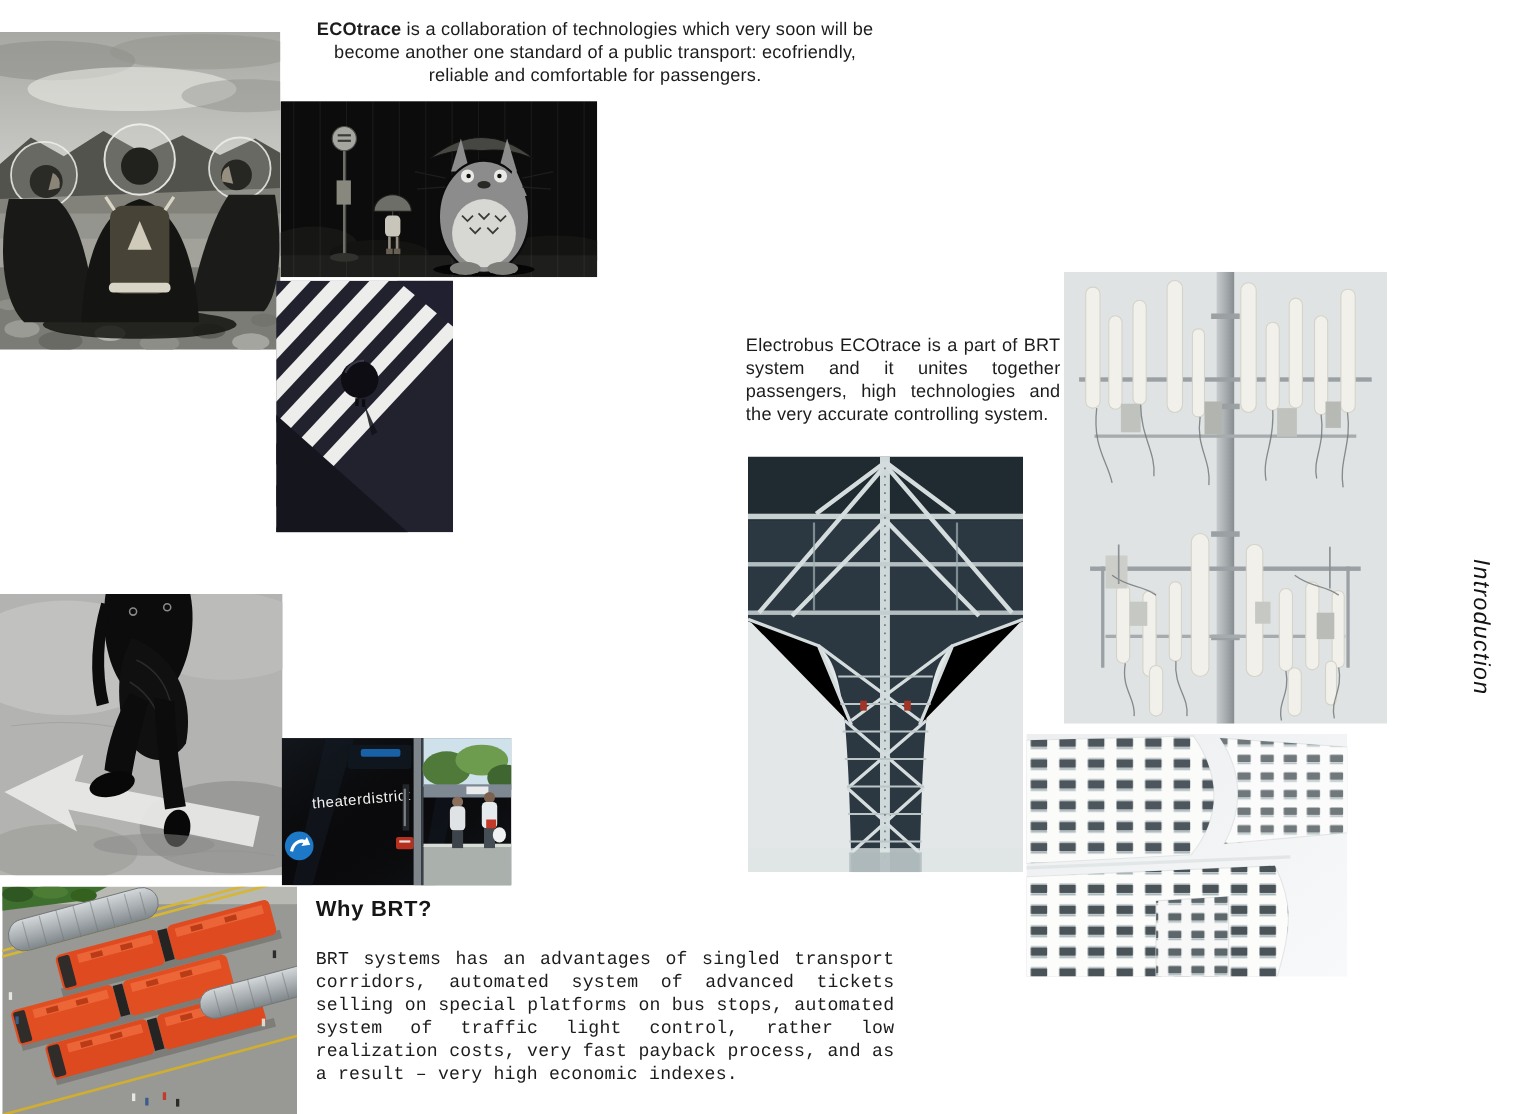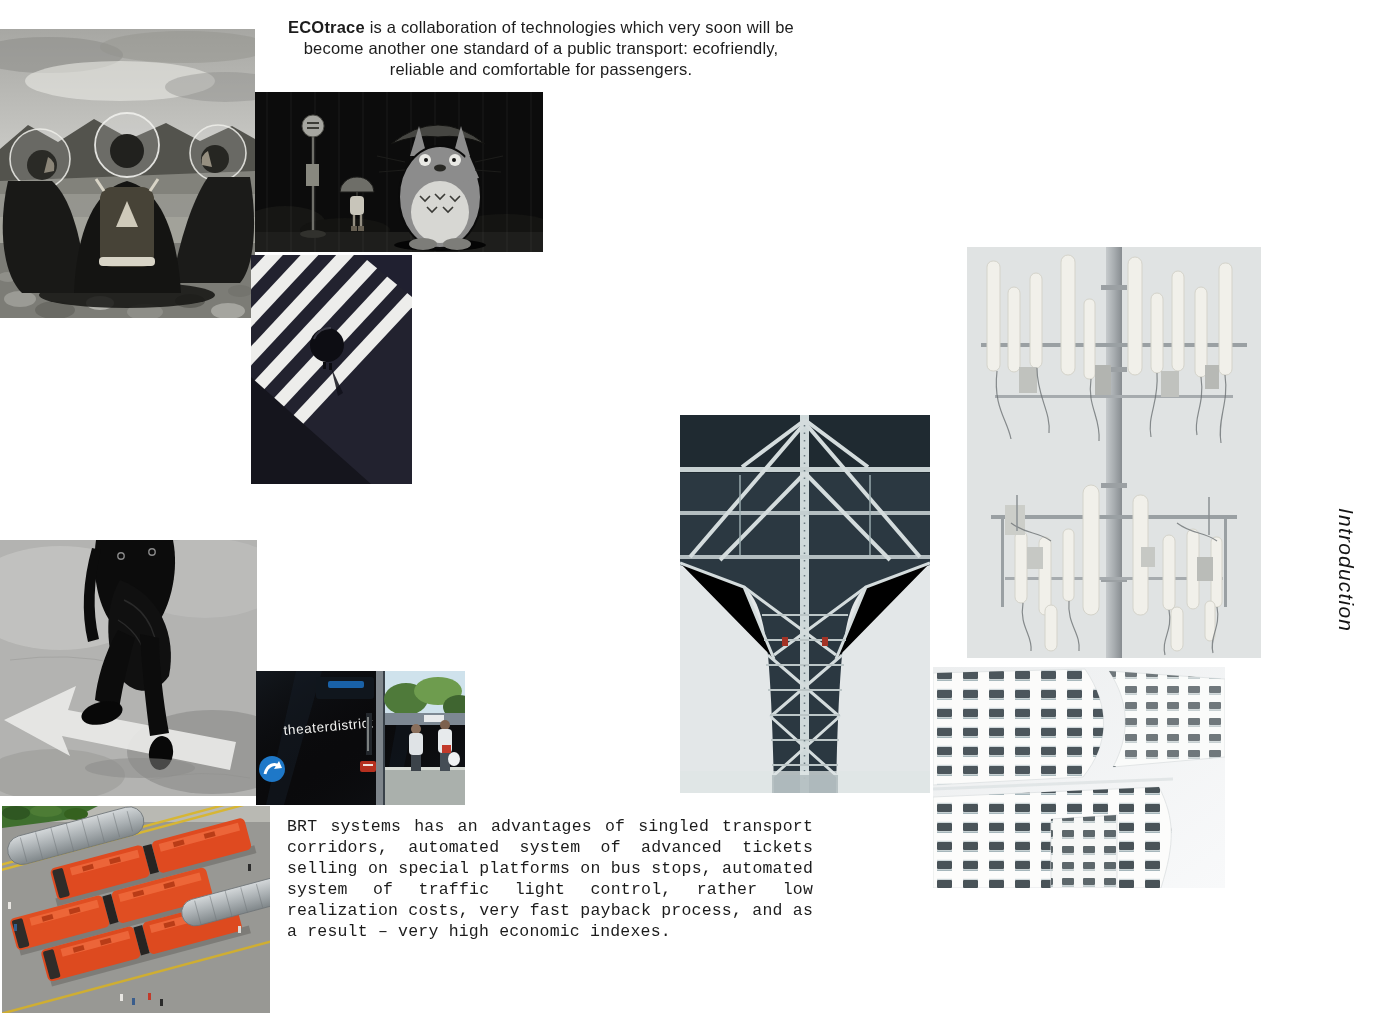--- a/index.html
+++ b/index.html
@@ -477,20 +477,24 @@
         <path d="M118,152 L184,148 L184,221 L118,221 Z" fill="url(#winSm)" opacity=".85"></path>
       </g>
       <path d="M0,122 L240,112" stroke="#dde2e4" stroke-width="3" fill="none" opacity=".8"></path>
     </svg>
   </figure>
 
   <section class="txt intro">
     <p><strong>ECOtrace</strong><span> is a collaboration of technologies which very soon will be become another one standard of a public transport: ecofriendly, reliable and comfortable for passengers.</span></p>
   </section>
 
+  <section class="txt electrobus">
+    <p>Electrobus ECOtrace is a part of BRT system and it unites together passengers, high technologies and the very accurate controlling system.</p>
+  </section>
 
   <section class="txt whybrt">
+    <h2>Why BRT?</h2>
     <p>BRT systems has an advantages of singled transport corridors, automated system of advanced tickets selling on special platforms on bus stops, automated system of traffic light control, rather low realization costs, very fast payback process, and as a result – very high economic indexes.</p>
   </section>
 
   <div class="vertical-label">Introduction</div>
 
 </div>
 
 </body></html>

